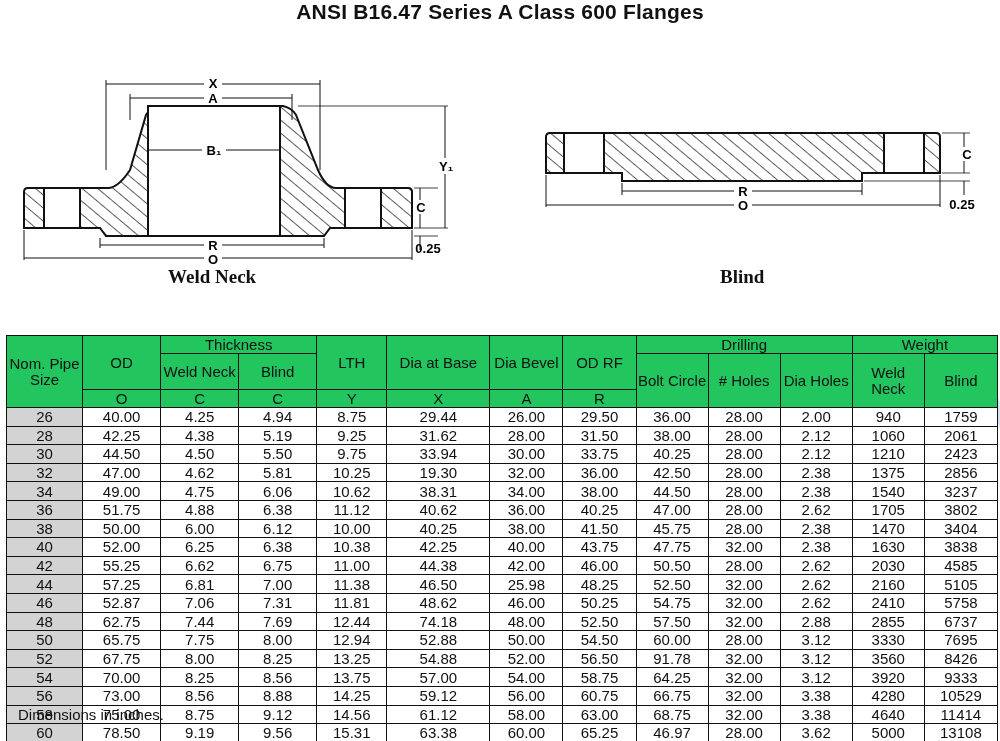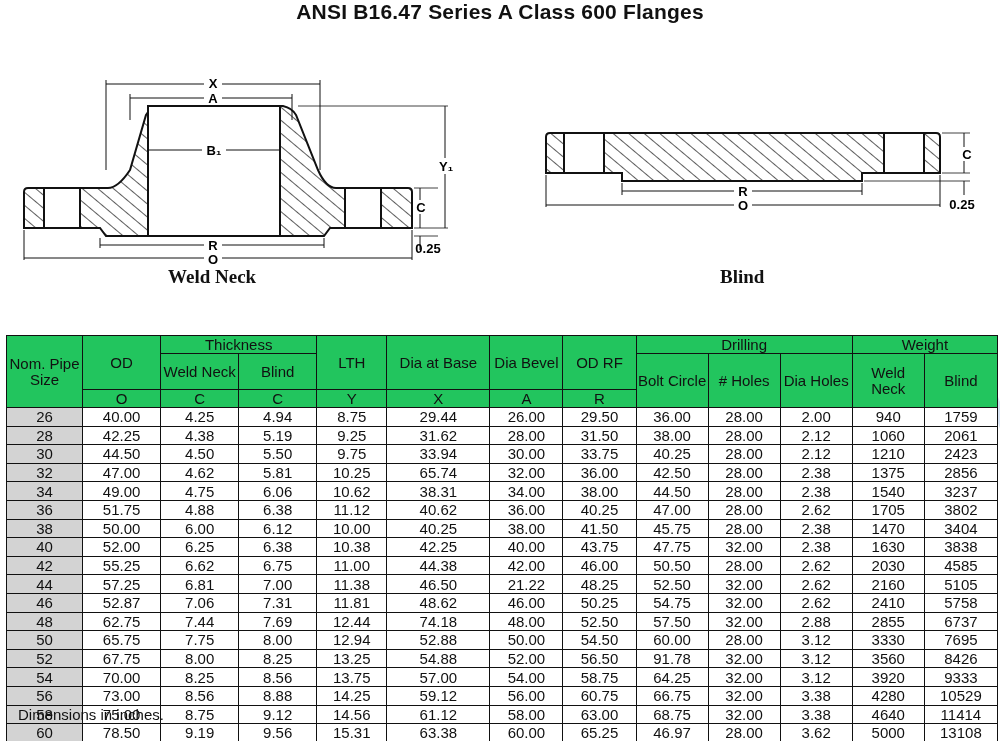--- a/index.html
+++ b/index.html
@@ -200,21 +200,21 @@
         <td>2.12</td>
         <td>1210</td>
         <td>2423</td>
       </tr>
       <tr>
         <td class="size">32</td>
         <td>47.00</td>
         <td>4.62</td>
         <td>5.81</td>
         <td>10.25</td>
-        <td>65.74</td>
+        <td>19.30</td>
         <td>32.00</td>
         <td>36.00</td>
         <td>42.50</td>
         <td>28.00</td>
         <td>2.38</td>
         <td>1375</td>
         <td>2856</td>
       </tr>
       <tr>
         <td class="size">34</td>
@@ -291,21 +291,21 @@
         <td>2030</td>
         <td>4585</td>
       </tr>
       <tr>
         <td class="size">44</td>
         <td>57.25</td>
         <td>6.81</td>
         <td>7.00</td>
         <td>11.38</td>
         <td>46.50</td>
-        <td>21.22</td>
+        <td>25.98</td>
         <td>48.25</td>
         <td>52.50</td>
         <td>32.00</td>
         <td>2.62</td>
         <td>2160</td>
         <td>5105</td>
       </tr>
       <tr>
         <td class="size">46</td>
         <td>52.87</td>

